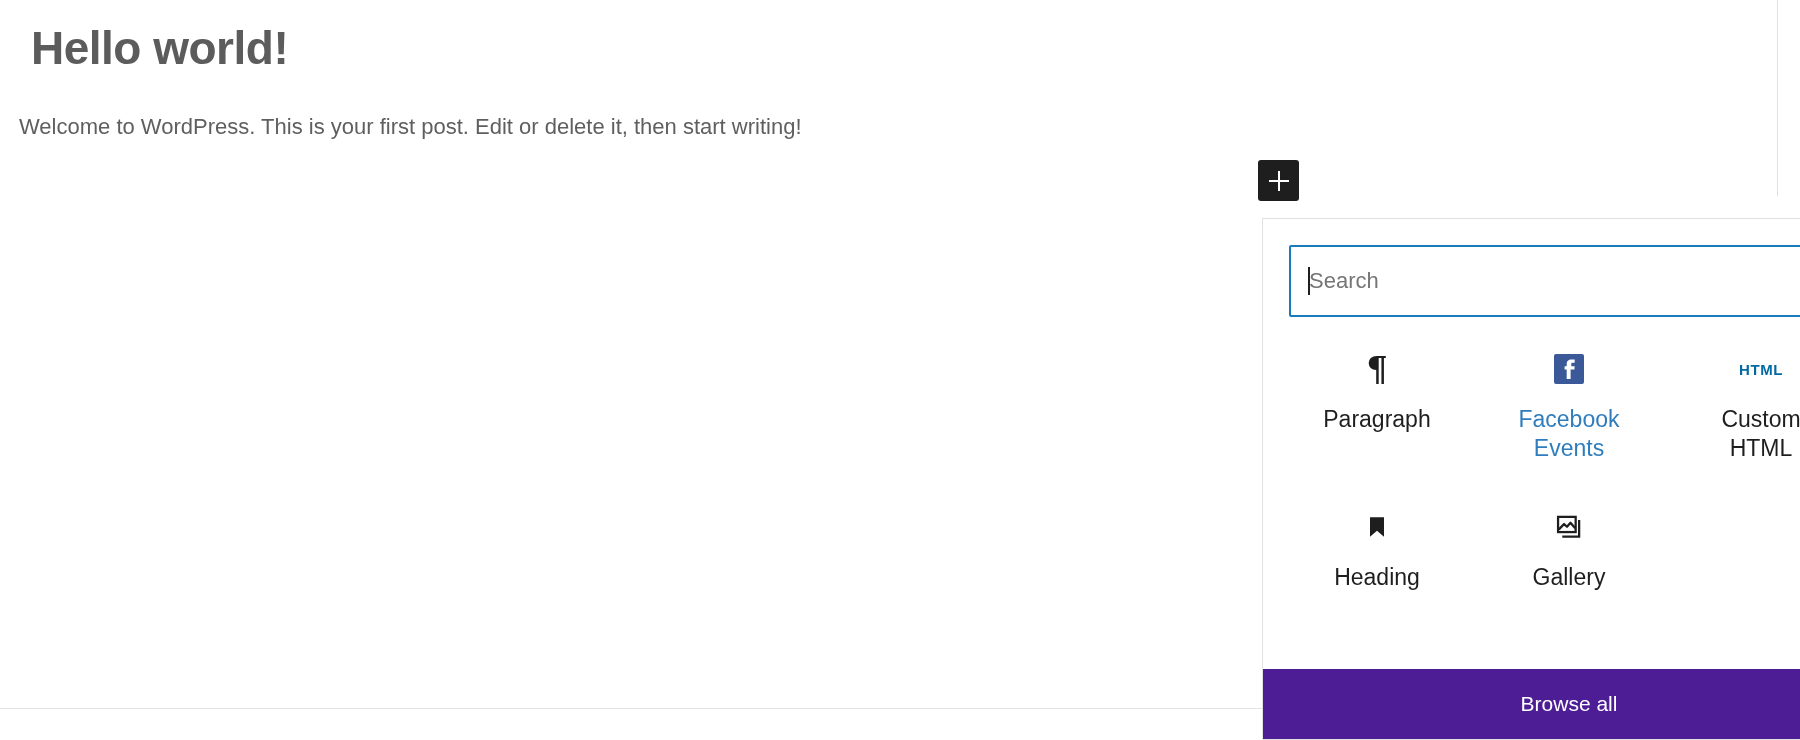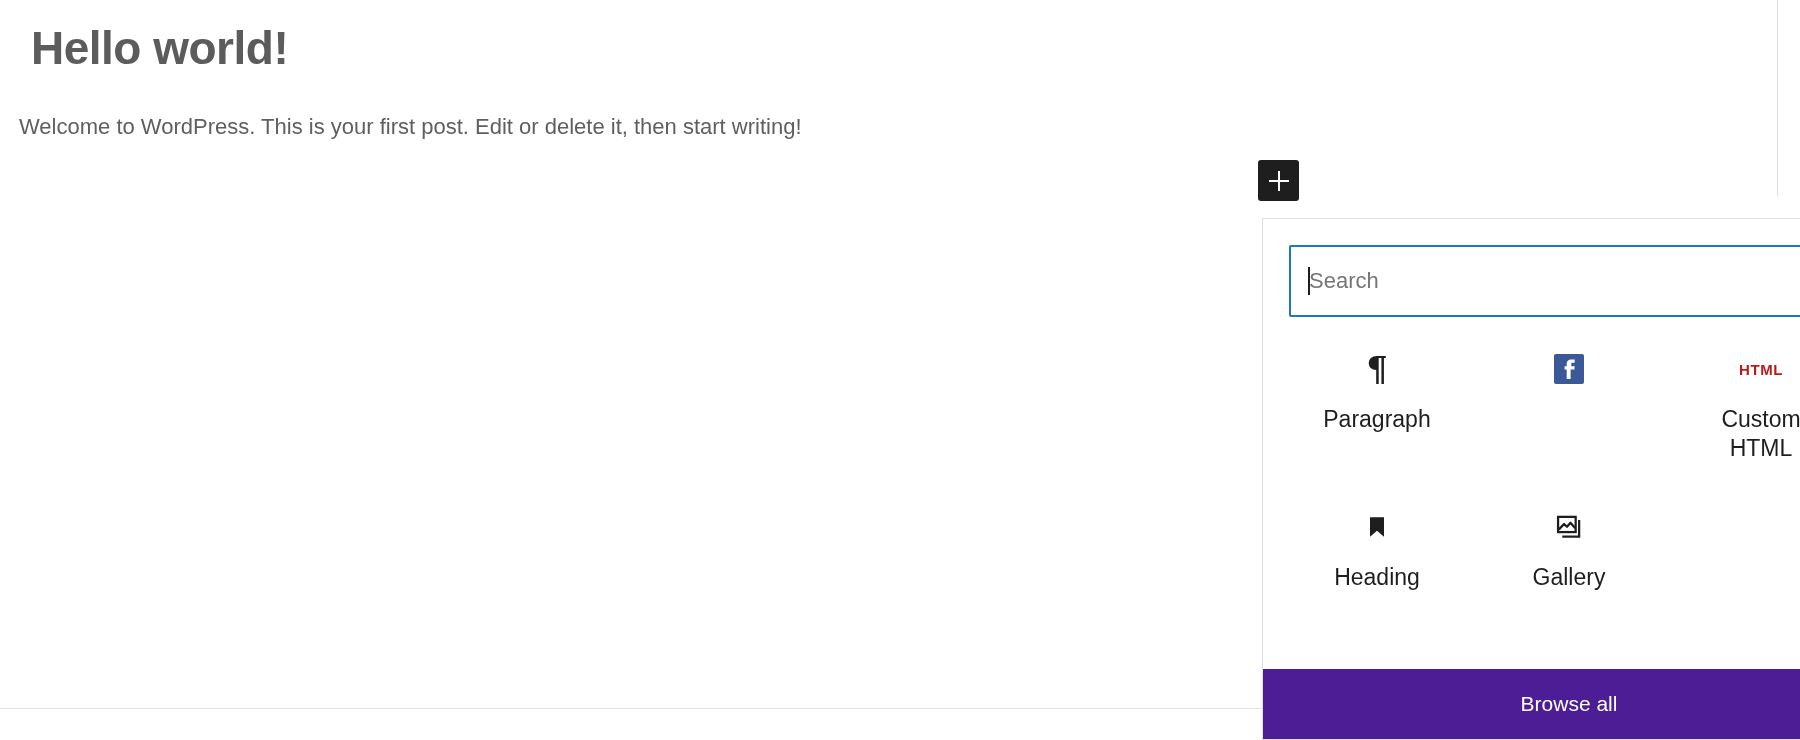--- a/index.html
+++ b/index.html
@@ -214,21 +214,21 @@
   }
   .block-item.is-highlighted .block-item-label {
     color: #2f7dbd;
   }
 
   .html-glyph {
     font-family: "Liberation Sans", "DejaVu Sans", sans-serif;
     font-size: 15px;
     font-weight: bold;
     letter-spacing: 0.6px;
-    color: #b91c1c;
+    color: #0369a1;
   }
   .pilcrow-glyph {
     font-family: "DejaVu Serif", "Liberation Serif", serif;
     font-size: 34px;
     line-height: 1;
     font-weight: bold;
     color: #1e1e1e;
   }
 
   
@@ -288,20 +288,21 @@
       <span class="block-item-label">Paragraph</span>
     </button>
 
     <button class="block-item is-highlighted">
       <span class="block-item-icon">
         <svg width="30" height="30" viewBox="0 0 30 30" aria-hidden="true">
           <rect x="0" y="0" width="30" height="30" rx="2" fill="#3b5998"></rect>
           <path d="M19.6 15.6h-3.0V25h-3.9v-9.4h-2.1v-3.3h2.1V10.1c0-1.8 0.85-4.6 4.6-4.6l3.4 0.015v3.2h-2.45c-0.4 0-0.96 0.2-0.96 1.06v2.55h3.4l-0.39 3.3z" fill="#ffffff"></path>
         </svg>
       </span>
+      <span class="block-item-label">Facebook Events</span>
     </button>
 
     <button class="block-item">
       <span class="block-item-icon">
         <span class="html-glyph">HTML</span>
       </span>
       <span class="block-item-label">Custom HTML</span>
     </button>
 
 

